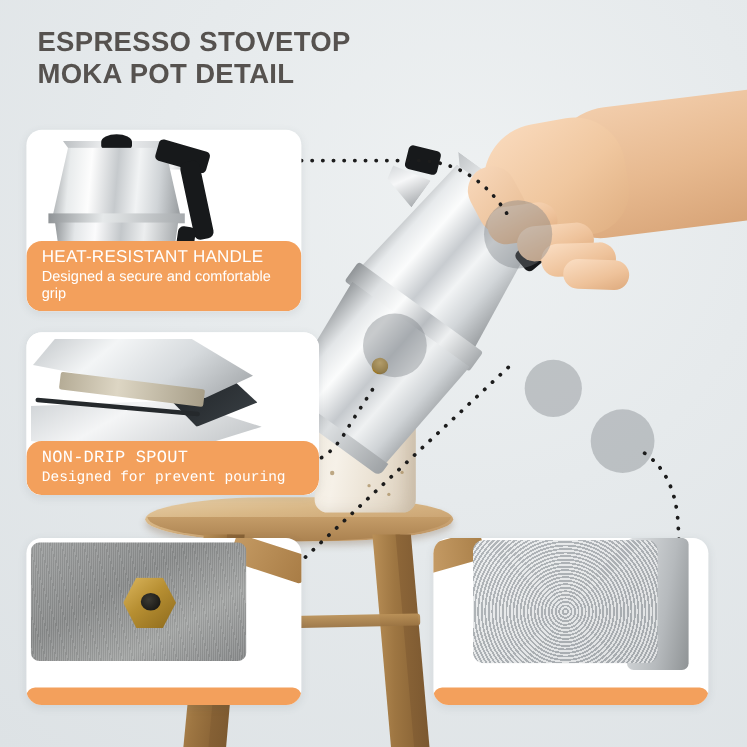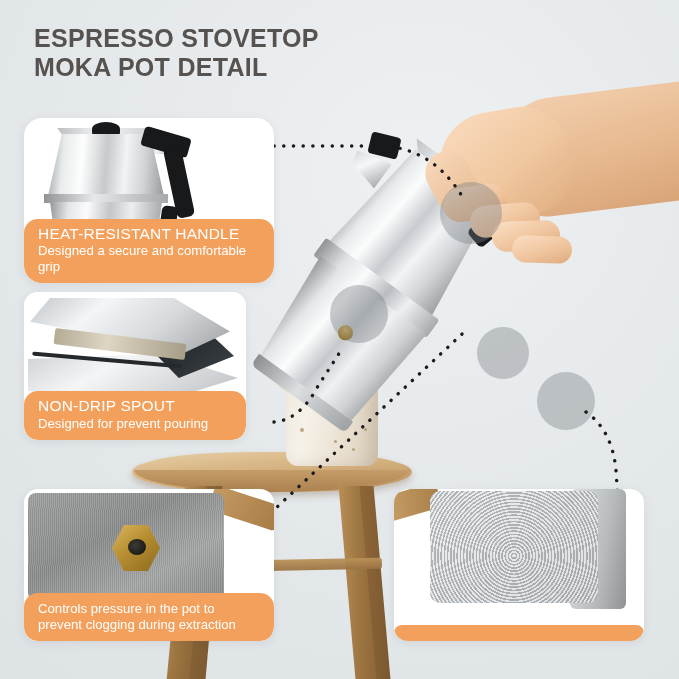--- a/index.html
+++ b/index.html
@@ -261,21 +261,21 @@
       <path d="M462,334 L276,508"></path>
       <path d="M586,412 Q612,430 616,470 Q618,500 618,516"></path>
     </g>
   </svg>
 
   <div class="title">
     <div>ESPRESSO STOVETOP</div>
     <div>MOKA POT DETAIL</div>
   </div>
 
-  <div class="card" style="left:24px;top:118px;width:250px;height:165px;border-radius:18px;">
+  <div class="card" style="left:24px;top:118px;width:250px;height:165px;">
     <div class="card-img">
       <div class="c1pot">
         <div class="c1sp"></div>
         <div class="c1cap"></div>
         <div class="c1knob"></div>
         <div class="c1up"></div>
         <div class="c1band"></div>
         <div class="c1lo"></div>
       </div>
       <div class="c1hand">
@@ -283,21 +283,21 @@
           <div class="c1h2"></div>
           <div class="c1h3"></div>
       </div>
     </div>
     <div class="cap">
       <div class="cap-title">HEAT-RESISTANT HANDLE</div>
       <div class="cap-desc">Designed a secure and comfortable grip</div>
     </div>
   </div>
 
-  <div class="card" style="left:24px;top:292px;width:222px;height:148px;">
+  <div class="card" style="left:24px;top:302px;width:266px;height:148px;font-family:Liberation Mono, monospace;">
     <div class="card-img">
       <div class="c2">
         <div class="c2body"></div>
         <div class="c2dark"></div>
         <div class="c2lid"></div>
         <div class="c2gask"></div>
         <div class="c2line"></div>
       </div>
     </div>
     <div class="cap">
@@ -307,21 +307,20 @@
   </div>
 
   <div class="card" style="left:24px;top:489px;width:250px;height:152px;">
     <div class="card-img">
       <div class="c3stick"></div>
       <div class="c3plate"></div>
       <div class="c3nut"></div>
       <div class="c3hole"></div>
     </div>
     <div class="cap">
-      <div class="cap-desc">Controls pressure in the pot to prevent clogging during extraction</div>
     </div>
   </div>
 
   <div class="card" style="left:394px;top:489px;width:250px;height:152px;">
     <div class="card-img">
       <div class="c4wood"></div>
       <div class="c4ring"></div>
       <div class="c4base"></div>
     </div>
     <div class="cap">

